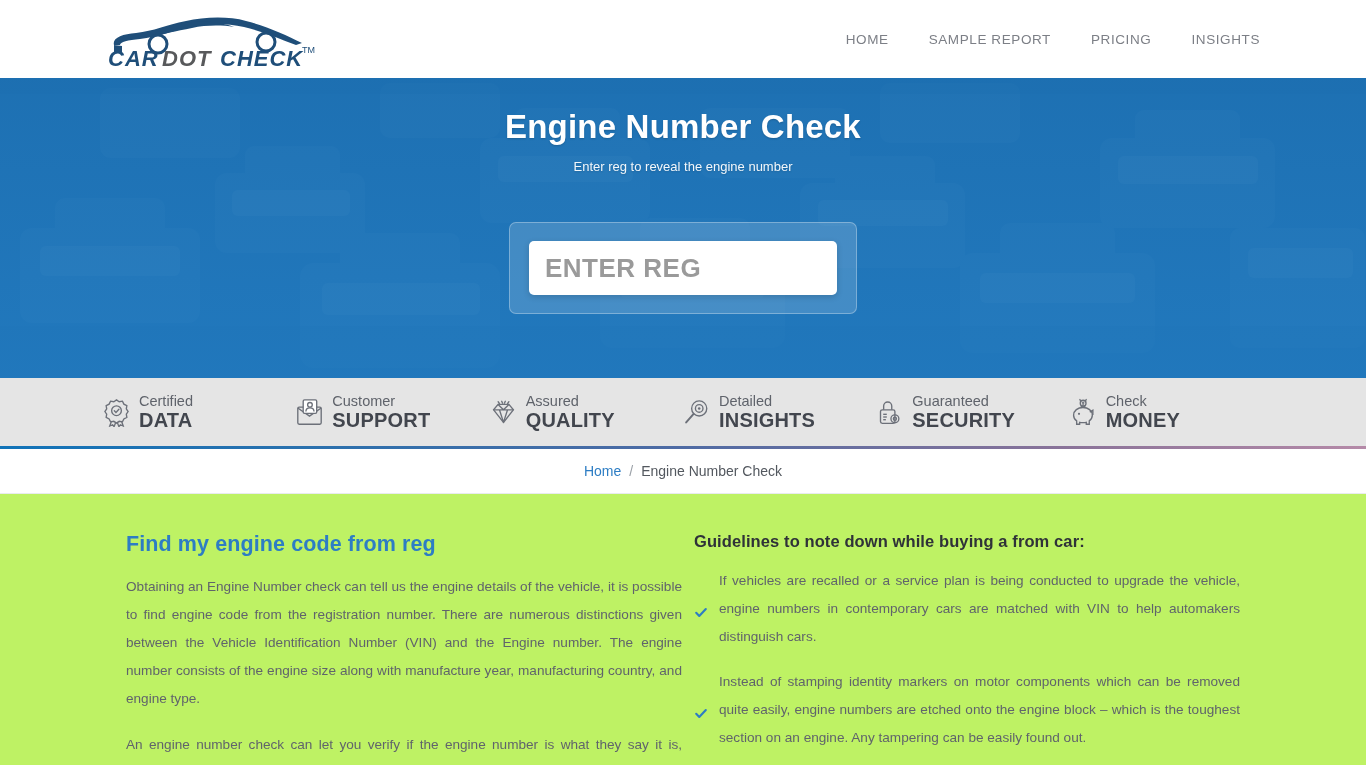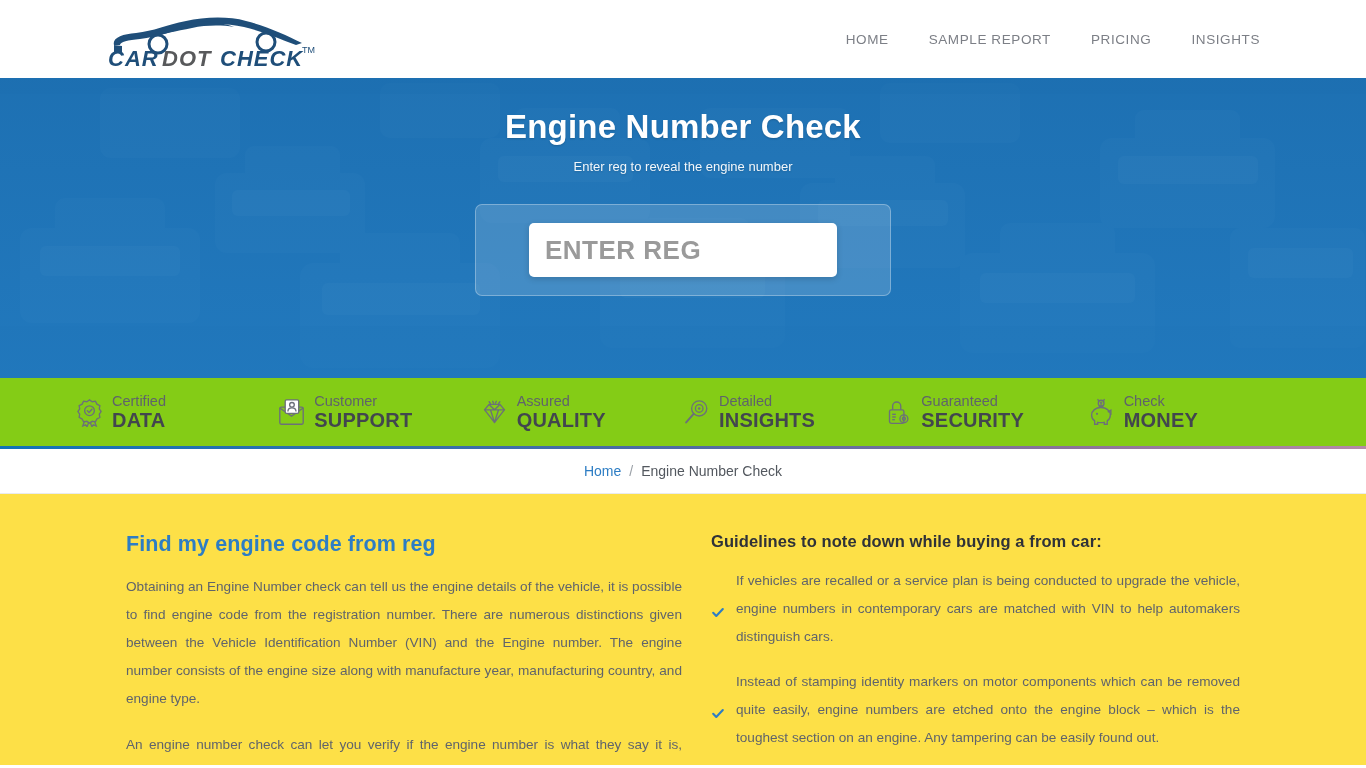--- a/index.html
+++ b/index.html
@@ -46,21 +46,21 @@
     margin-top: 30px;
     font-size: 33px; font-weight: bold; color: #ffffff;
     letter-spacing: .2px;
     text-shadow: 0 1px 2px rgba(0,0,0,.18);
   }
   .hero-sub {
     margin-top: 13px; font-size: 13px; color: #f2f7fb; font-weight: 400;
     text-shadow: 0 1px 2px rgba(0,0,0,.15);
   }
   .search-shell {
-    margin: 30px auto 0; width: 416px; height: 92px;
+    margin: 48px auto 0; width: 348px; height: 92px;
     background: rgba(255,255,255,.16);
     border: 1px solid rgba(255,255,255,.30);
     border-radius: 7px;
     display: flex; align-items: center; justify-content: center;
   }
   .search-box {
     display: flex; width: 308px; height: 54px;
     border-radius: 5px; overflow: hidden;
     box-shadow: 0 2px 6px rgba(0,0,0,.16);
   }
@@ -68,23 +68,23 @@
     flex: 1; border: 0; outline: none;
     background: #ffffff; padding: 0 16px;
     font-family: "Liberation Sans", sans-serif;
     font-size: 26px; font-weight: bold; letter-spacing: .5px;
     color: #3c3c3c;
   }
   .reg-input::placeholder { color: #9a9a9a; font-weight: bold; }
 
   
   .features {
-    height: 68px; background: #84cc16;
+    height: 68px; background: #e5e5e5;
     display: flex; align-items: center;
-    padding: 0 76px;
+    padding: 0 103px;
   }
   .feature {
     flex: 1; display: flex; align-items: center; gap: 9px;
   }
   .feature-icon { width: 27px; height: 29px; flex: none; color: #6c7079; }
   .feature-text { line-height: 1.12; }
   .feature-top { font-size: 14.5px; color: #5f636b; font-weight: 400; }
   .feature-bottom { font-size: 20px; color: #42464e; font-weight: bold; letter-spacing: .2px; }
   .grad-line {
     height: 3px;
@@ -97,23 +97,23 @@
     display: flex; align-items: center; justify-content: center;
     font-size: 14px; color: #555a61; gap: 8px;
     border-bottom: 1px solid #e9ebee;
   }
   .crumb-link { color: #2d7dc4; text-decoration: none; cursor: pointer; }
   .crumb-sep { color: #9aa0a7; }
   .crumb-cur { color: #53585f; }
 
   
   .main {
-    background: #fde047; height: 271px;
+    background: #bef264; height: 271px;
     padding: 38px 126px 0 126px;
-    display: flex; gap: 29px; position: relative;
+    display: flex; gap: 12px; position: relative;
   }
   .col-left { width: 556px; }
   .col-right { flex: 1; }
   .h-blue {
     font-size: 21.5px; color: #2d7dc4; font-weight: bold;
     margin-bottom: 16px; letter-spacing: .1px;
   }
   .h-dark {
     font-size: 16.5px; color: #2f3238; font-weight: bold;
     margin-bottom: 16px; letter-spacing: .1px;

